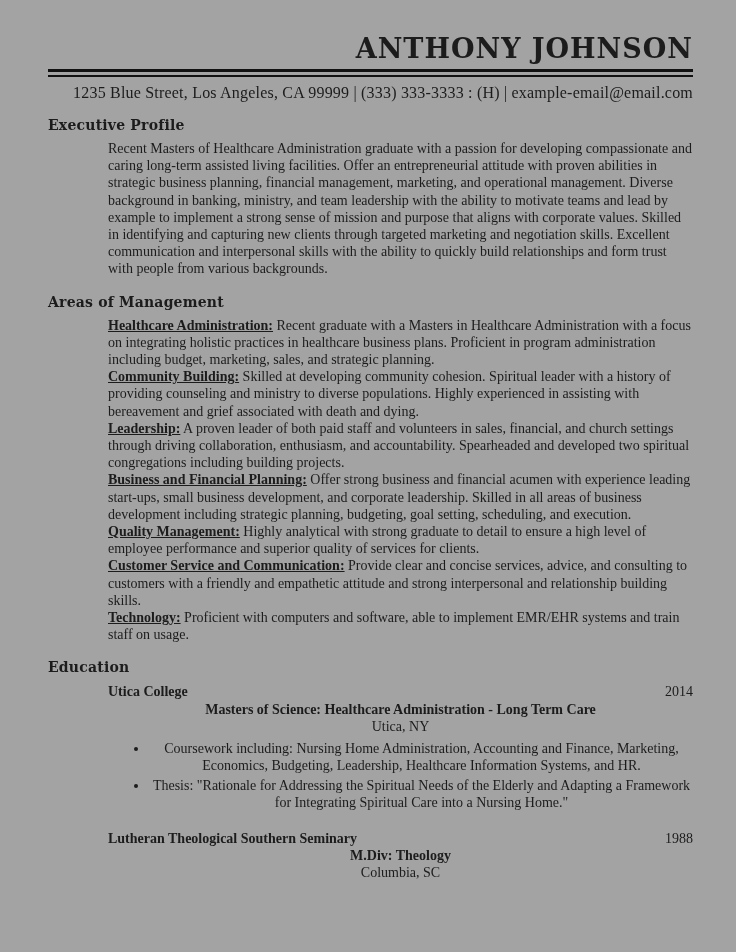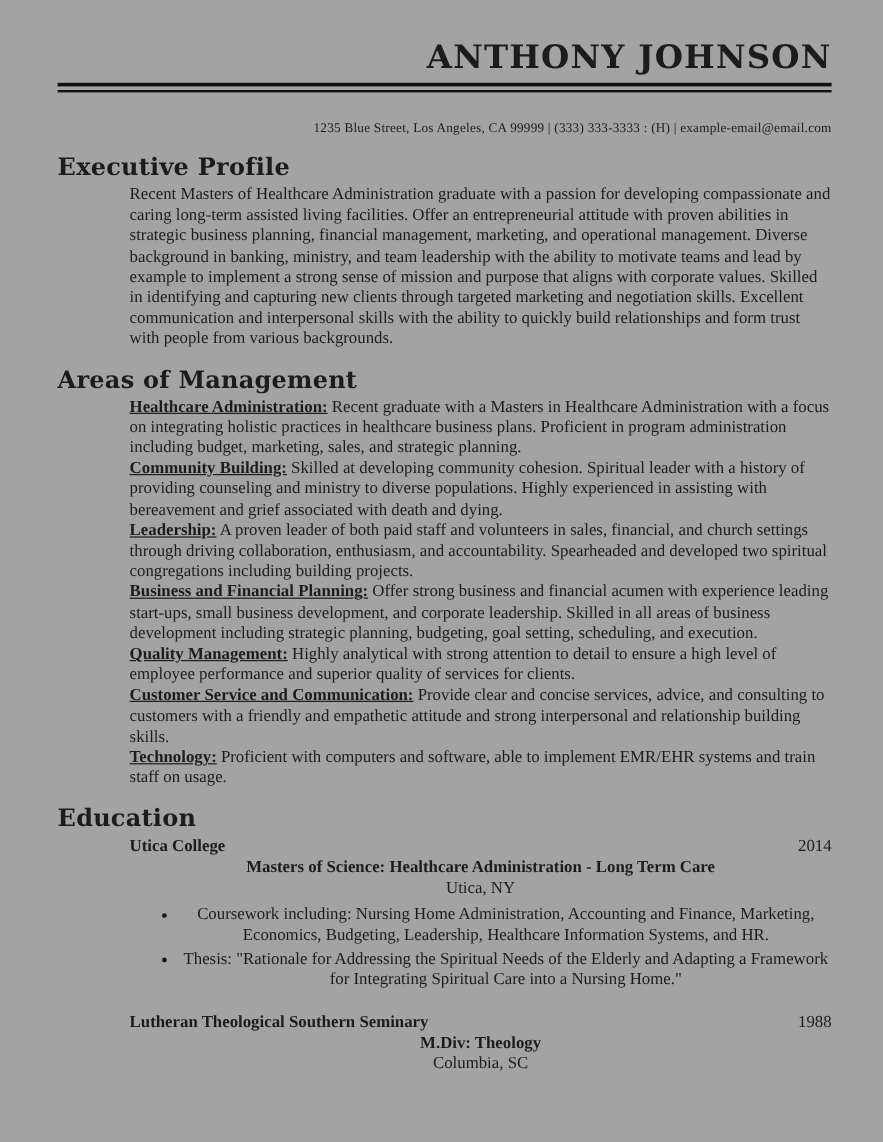--- a/index.html
+++ b/index.html
@@ -25,31 +25,31 @@
     line-height:30px;
     white-space:nowrap;
   }
   .rule {
     margin-top:5px;
     height:3px;
     border-top:3px solid #111;
     border-bottom:2px solid #111;
   }
   .contact {
-    margin-top:22px;
-    font-size:11px;
+    margin-top:8px;
+    font-size:16px;
     line-height:16px;
     text-align:right;
     letter-spacing:0.2px;
   }
   
   .sec-heading {
     font-family:"DejaVu Serif","Liberation Serif",serif;
     font-weight:bold;
-    font-size:20px;
+    font-size:14px;
     line-height:20px;
     margin-top:14px;
     letter-spacing:0.2px;
   }
   .indent {
     margin-left:60px;
     font-size:14px;
     line-height:17.2px;
   }
   .profile-par { margin-top:5px;font-family:Liberation Serif, serif; }
@@ -95,21 +95,21 @@
     <div class="indent profile-par">Recent Masters of Healthcare Administration graduate with a passion for developing compassionate and caring long-term assisted living facilities. Offer an entrepreneurial attitude with proven abilities in strategic business planning, financial management, marketing, and operational management. Diverse background in banking, ministry, and team leadership with the ability to motivate teams and lead by example to implement a strong sense of mission and purpose that aligns with corporate values. Skilled in identifying and capturing new clients through targeted marketing and negotiation skills. Excellent communication and interpersonal skills with the ability to quickly build relationships and form trust with people from various backgrounds.</div>
   </div>
 
   <div>
     <div class="sec-heading">Areas of Management</div>
     <div class="indent exp-list">
       <p class="exp-item"><span class="exp-term">Healthcare Administration:</span> <span>Recent graduate with a Masters in Healthcare Administration with a focus on integrating holistic practices in healthcare business plans. Proficient in program administration including budget, marketing, sales, and strategic planning.</span></p>
       <p class="exp-item"><span class="exp-term">Community Building:</span> <span>Skilled at developing community cohesion. Spiritual leader with a history of providing counseling and ministry to diverse populations. Highly experienced in assisting with bereavement and grief associated with death and dying.</span></p>
       <p class="exp-item"><span class="exp-term">Leadership:</span> <span>A proven leader of both paid staff and volunteers in sales, financial, and church settings through driving collaboration, enthusiasm, and accountability. Spearheaded and developed two spiritual congregations including building projects.</span></p>
       <p class="exp-item"><span class="exp-term">Business and Financial Planning:</span> <span>Offer strong business and financial acumen with experience leading start-ups, small business development, and corporate leadership. Skilled in all areas of business development including strategic planning, budgeting, goal setting, scheduling, and execution.</span></p>
-      <p class="exp-item"><span class="exp-term">Quality Management:</span> <span>Highly analytical with strong attention to detail to ensure a high level of employee performance and superior quality of services for clients.</span></p>
+      <p class="exp-item"><span class="exp-term">Quality Management:</span> <span>Highly analytical with strong graduate to detail to ensure a high level of employee performance and superior quality of services for clients.</span></p>
       <p class="exp-item"><span class="exp-term">Customer Service and Communication:</span> <span>Provide clear and concise services, advice, and consulting to customers with a friendly and empathetic attitude and strong interpersonal and relationship building skills.</span></p>
       <p class="exp-item"><span class="exp-term">Technology:</span> <span>Proficient with computers and software, able to implement EMR/EHR systems and train staff on usage.</span></p>
     </div>
   </div>
 
   <div>
     <div class="sec-heading">Education</div>
     <div class="indent edu-list">
 
       <div class="edu-entry">

